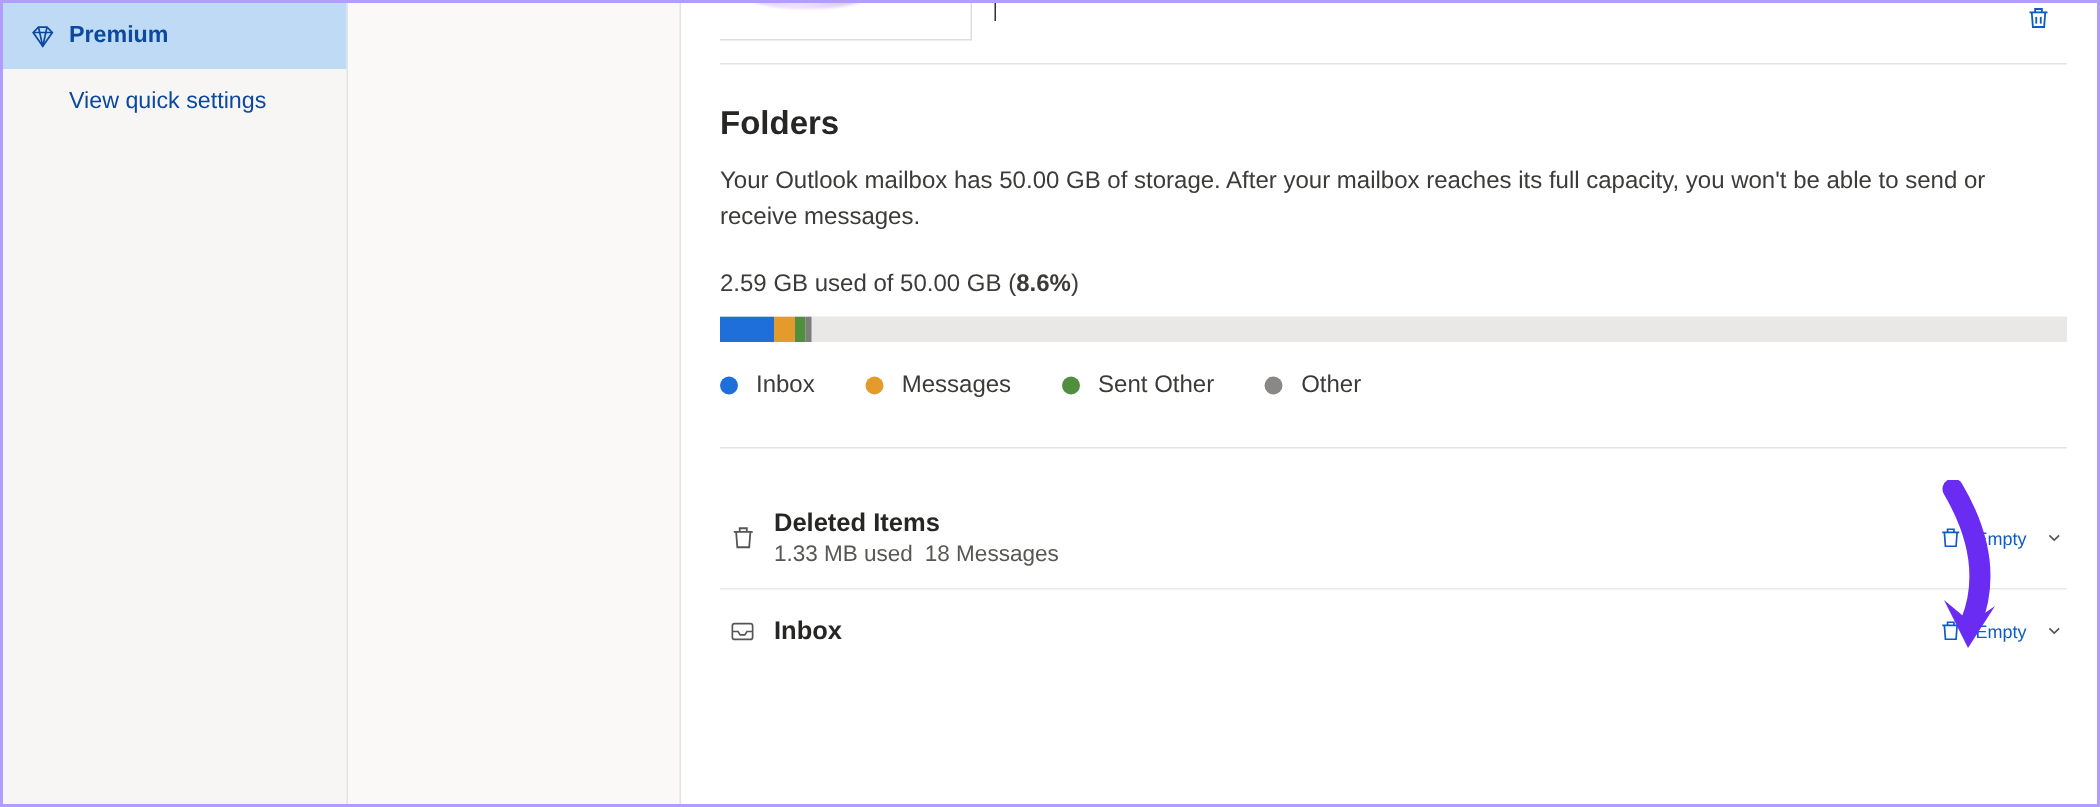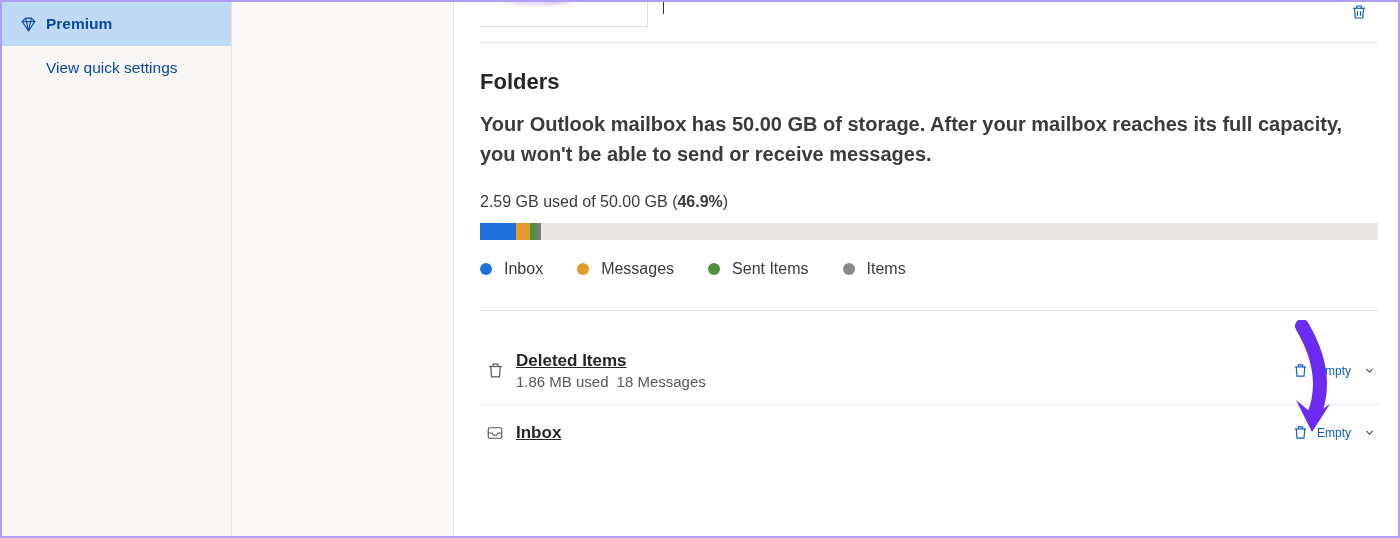--- a/index.html
+++ b/index.html
@@ -109,25 +109,24 @@
     margin-top: 32px;
   }
   .section.first { margin-top: 10px; }
   h2 {
     font-size: 22px;
     font-weight: 700;
     color: #272625;
     margin-bottom: 14px;
   }
   .desc {
-    font-size: 20px;
+    font-size: 16px;
     color: #3c3b39;
     line-height: 1.5;
     margin-bottom: 24px;
-    font-weight: bold;
   }
   .usage-line {
     font-size: 16px;
     color: #3c3b39;
     margin-bottom: 12px;
   }
   .usage-line b { font-weight: 700; }
 
   .bar {
     height: 17px;
@@ -165,21 +164,21 @@
     padding: 14px 0;
     border-bottom: 1px solid #eceae8;
   }
   .folder-row:last-child{border-bottom:none;}
   .folder-icon {
     width: 30px;
     display:flex; justify-content:center;
     color:#555;
   }
   .folder-info { flex:1; padding-left:6px; }
-  .folder-name { font-size:17px; font-weight:700; color:#272625;text-decoration:underline; }
+  .folder-name { font-size:17px; font-weight:700; color:#272625; }
   .folder-meta { font-size:15px; color:#595754; margin-top:2px; }
   .folder-meta .count { margin-left:8px; }
   .empty-btn {
     display:flex; align-items:center; gap:8px;
     color:#0b5cc4; font-size:12px; cursor:pointer;
     padding:4px 2px;
   }
   .empty-btn .chev { color:#555; margin-left:4px; }
 
   
@@ -227,62 +226,62 @@
           <path d="M10 11v6"></path>
             <path d="M14 11v6"></path>
         </svg>
       </span>
     </div>
 
     <div class="section first">
       <h2>Folders</h2>
       <p class="desc">Your Outlook mailbox has 50.00 GB of storage. After your mailbox reaches its full capacity, you won't be able to send or receive messages.</p>
       <p class="usage-line">
-        <span>2.59 GB used of 50.00 GB (</span><b>46.9%</b><span>)</span>
+        <span>2.59 GB used of 50.00 GB (</span><b>8.6%</b><span>)</span>
       </p>
       <div class="bar">
         <div class="seg inbox"></div>
         <div class="seg archive"></div>
         <div class="seg sent"></div>
         <div class="seg other"></div>
       </div>
       <div class="legend">
         <span class="item">
             <span class="dot inbox"></span>
             <span>Inbox</span>
           </span>
         <span class="item">
             <span class="dot archive"></span>
             <span>Messages</span>
           </span>
         <span class="item">
             <span class="dot sent"></span>
-            <span>Sent Items</span>
+            <span>Sent Other</span>
           </span>
         <span class="item">
             <span class="dot other"></span>
-            <span>Items</span>
+            <span>Other</span>
           </span>
       </div>
     </div>
 
     <div class="section">
 
       <div class="folder-row">
         <span class="folder-icon">
           <svg width="19" height="21" viewBox="0 0 24 24" fill="none" stroke="#555" stroke-width="1.5">
             <path d="M4 7h16"></path>
               <path d="M9 7V4h6v3"></path>
             <path d="M6 7l1 13h10l1-13"></path>
           </svg>
         </span>
         <div class="folder-info">
           <div class="folder-name">Deleted Items</div>
           <div class="folder-meta">
-            <span>1.86 MB used</span><span class="count">18 Messages</span>
+            <span>1.33 MB used</span><span class="count">18 Messages</span>
           </div>
         </div>
         <div class="empty-btn">
           <span>
             <svg width="17" height="19" viewBox="0 0 24 24" fill="none" stroke="#0b5cc4" stroke-width="1.6">
               <path d="M4 7h16"></path>
                 <path d="M9 7V4h6v3"></path>
               <path d="M6 7l1 13h10l1-13"></path>
             </svg>
           </span>

